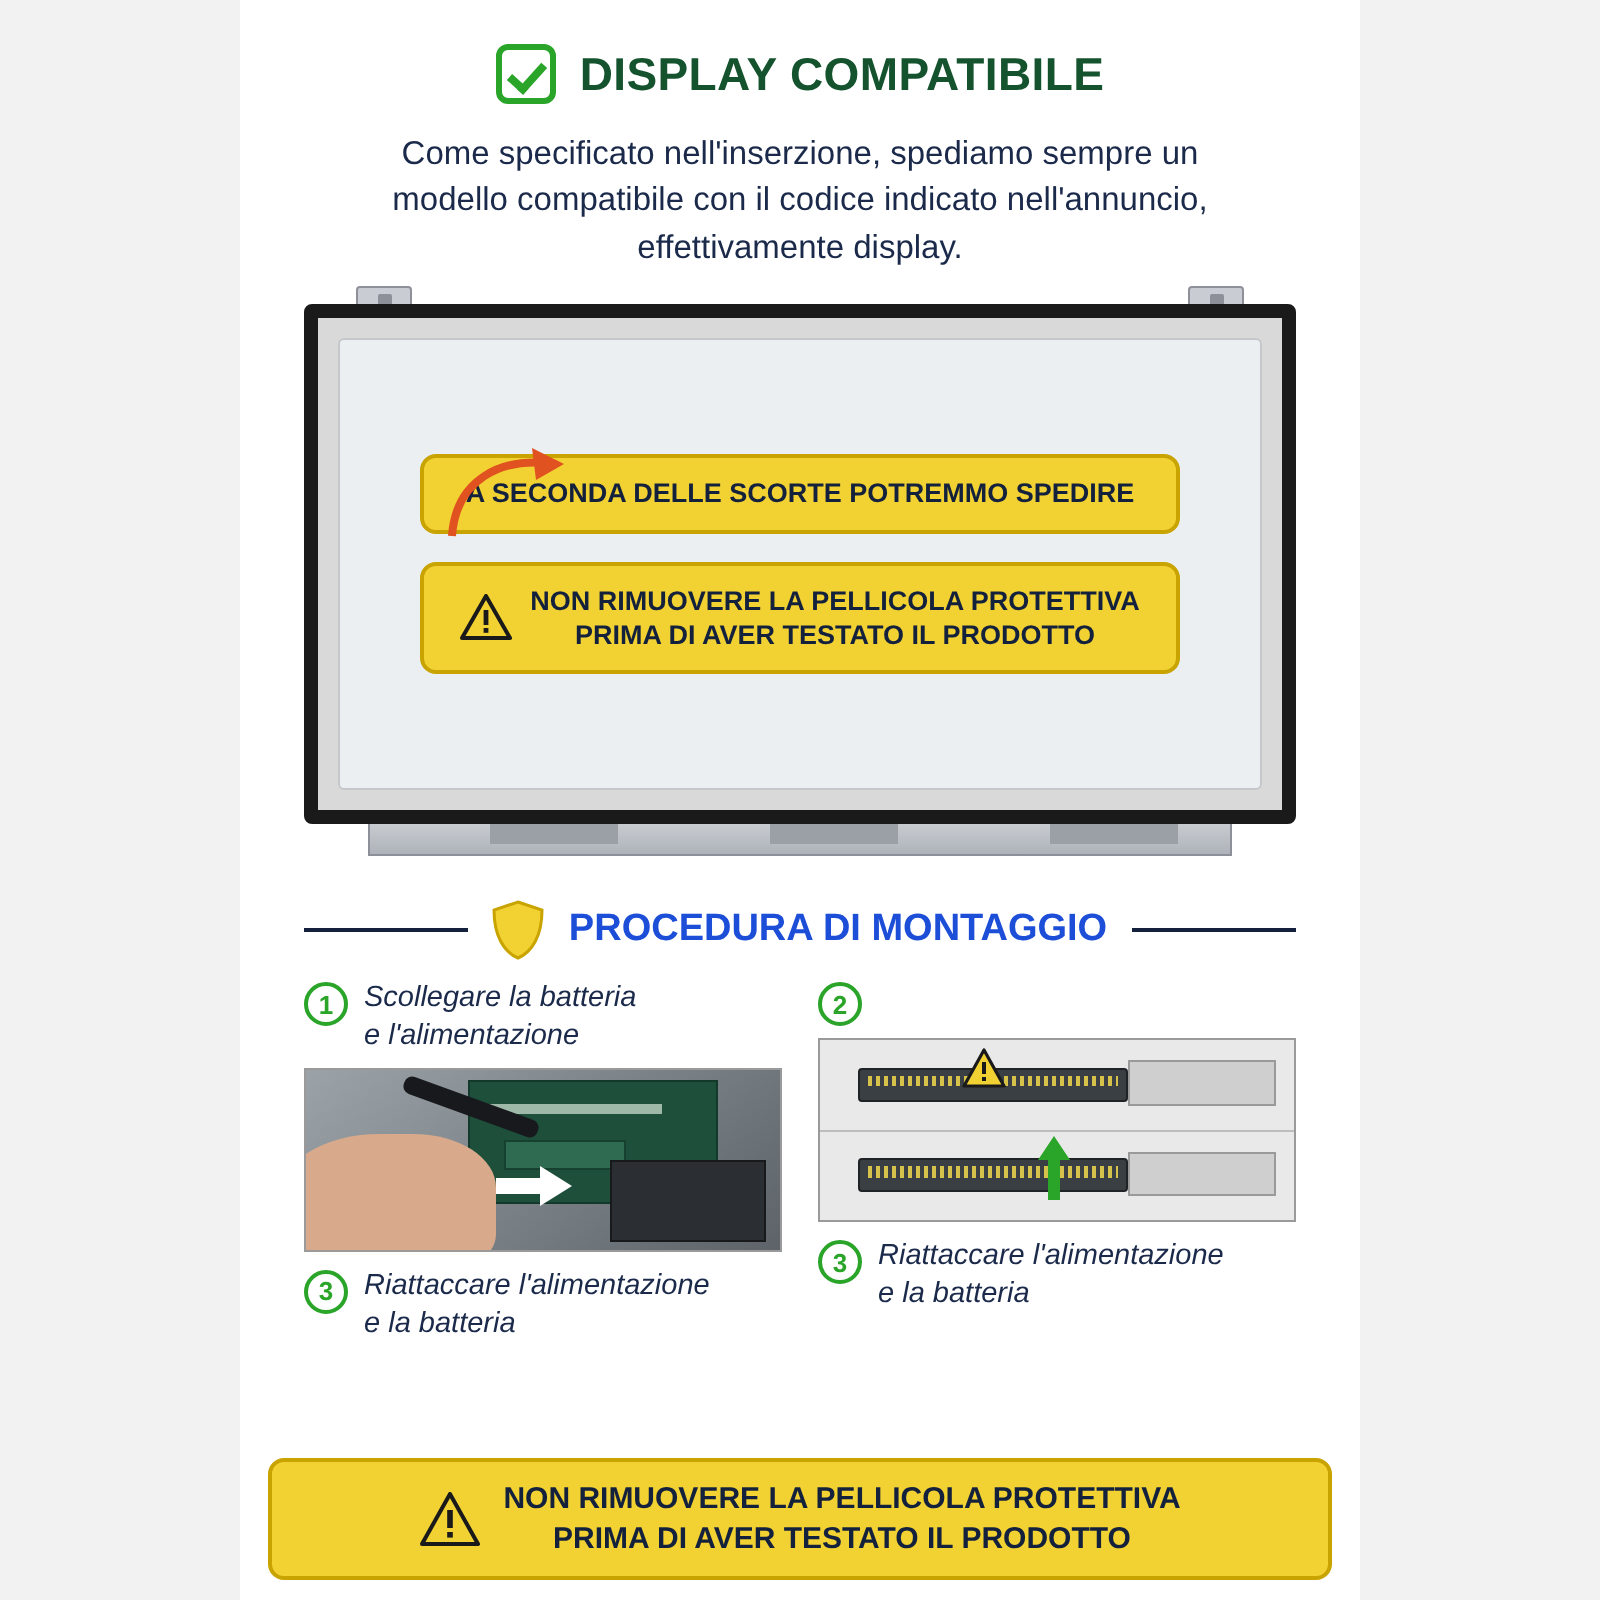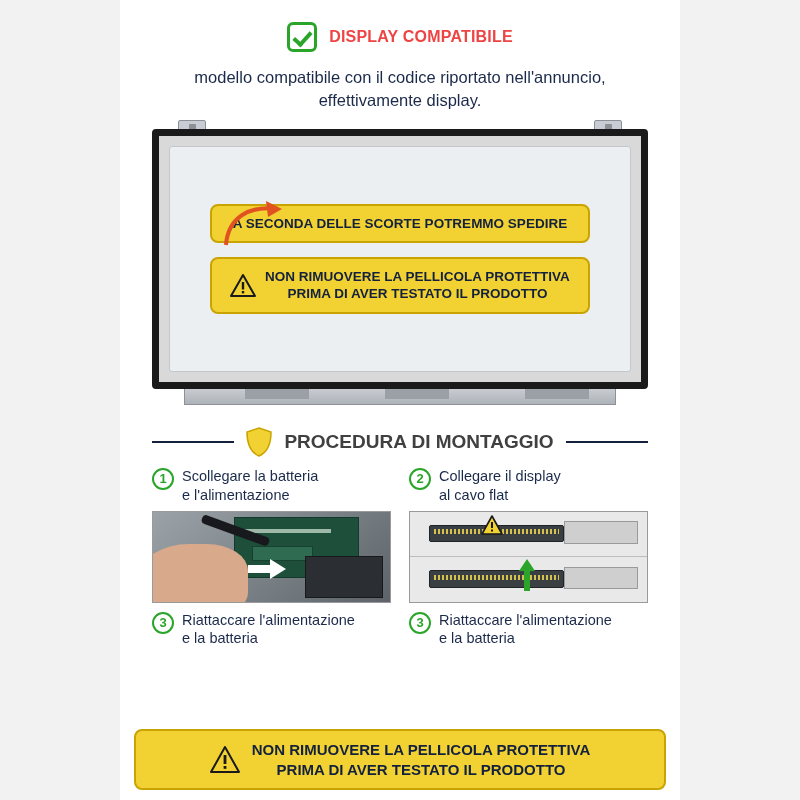--- a/index.html
+++ b/index.html
@@ -64,23 +64,23 @@
     position: absolute;
     left: 7px;
     top: 3px;
     width: 7px;
     height: 14px;
     border: solid #2aa52a;
     border-width: 0 4px 4px 0;
     transform: rotate(42deg);
   }
   .header-title {
-    font-size: 16px;
+    font-size: 23px;
     font-weight: bold;
-    color: #ef4444;
+    color: #14532d;
     letter-spacing: .2px;
     white-space: nowrap;
   }
 
   .intro {
     margin: 14px 22px 0 22px;
     text-align: center;
     font-size: 16.5px;
     line-height: 1.42;
     color: #1b2a4a;
@@ -200,21 +200,21 @@
     background: #14213d;
   }
   .shield-icon {
     width: 26px;
     height: 30px;
     flex: 0 0 auto;
   }
   .section-title {
     font-size: 19px;
     font-weight: bold;
-    color: #404040;
+    color: #1d4ed8;
     white-space: nowrap;
   }
 
   .steps {
     display: flex;
     margin: 10px 32px 0 32px;
     gap: 18px;
   }
   .step-col {
     flex: 1 1 0;
@@ -238,20 +238,21 @@
     display: flex;
     align-items: center;
     justify-content: center;
     box-sizing: border-box;
     margin-top: 1px;
   }
   .step-text {
     font-size: 14.5px;
     color: #1b2a4a;
     line-height: 1.3;
+    font-style: italic;
   }
   .photo {
     height: 92px;
     border: 1px solid #9a9a9a;
     box-sizing: border-box;
     position: relative;
     overflow: hidden;
   }
   .photo.laptop {
     background: linear-gradient(140deg,#9ca3a8 0%, #7e868c 45%, #5d6368 100%);
@@ -399,21 +400,22 @@
   <div class="side-strip right"></div>
 
   <div class="content">
 
     <div class="header">
       <span class="check-box-icon"></span>
       <span class="header-title">DISPLAY COMPATIBILE</span>
     </div>
 
     <div class="intro">
-      <div>modello compatibile con il codice riportato nell'annuncio,</div>
+      <div>Come specificato nell'inserzione, spediamo sempre un</div>
+      <div>modello compatibile con il codice indicato nell'annuncio,</div>
       <div>effettivamente display.</div>
     </div>
 
     <div class="display-wrap">
       <span class="bracket l"></span>
       <span class="bracket r"></span>
 
       <div class="panel">
         <div class="panel-inner">
 
@@ -483,24 +485,20 @@
           <span class="step-text">
             <span>Riattaccare l'alimentazione</span><br>
             <span>e la batteria</span>
           </span>
         </div>
       </div>
 
       <div class="step-col">
         <div class="step-row">
           <span class="step-num">2</span>
-          <span class="step-text">
-            <span>Collegare il display</span><br>
-            <span>al cavo flat</span>
-          </span>
         </div>
 
         <div class="photo flat">
           <div class="half">
             <span class="connector"></span>
             <span class="flat-cable"></span>
             <svg class="mini-warn" viewBox="0 0 22 20">
               <path d="M11,1 L21,19 L1,19 Z" fill="#f2d232" stroke="#1a1a1a" stroke-width="1.6" stroke-linejoin="round"></path>
               <rect x="10" y="7" width="2" height="6" fill="#1a1a1a"></rect>
               <rect x="10" y="14.5" width="2" height="2" fill="#1a1a1a"></rect>

